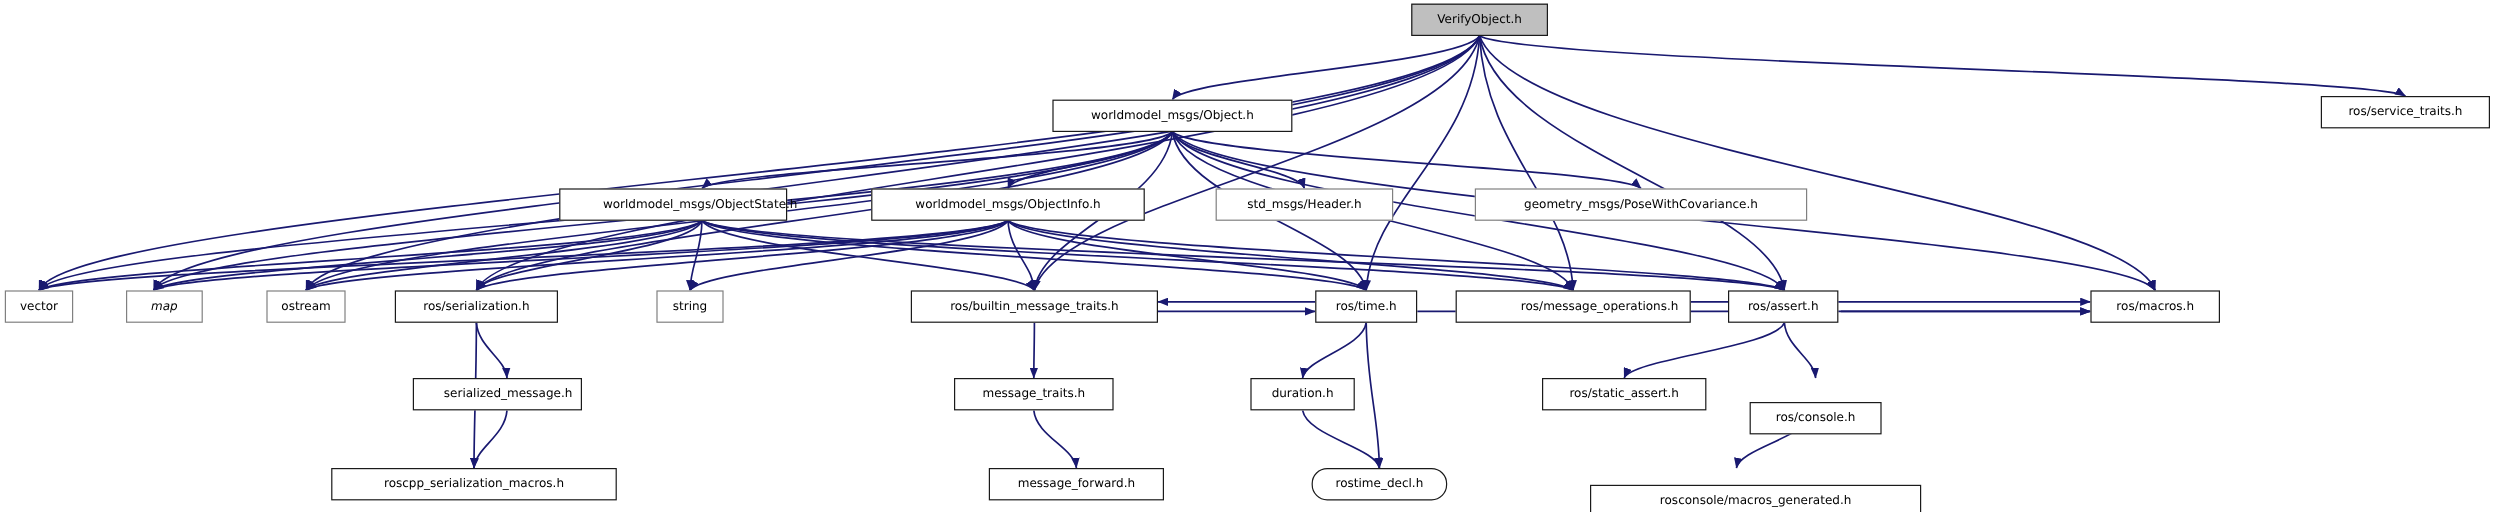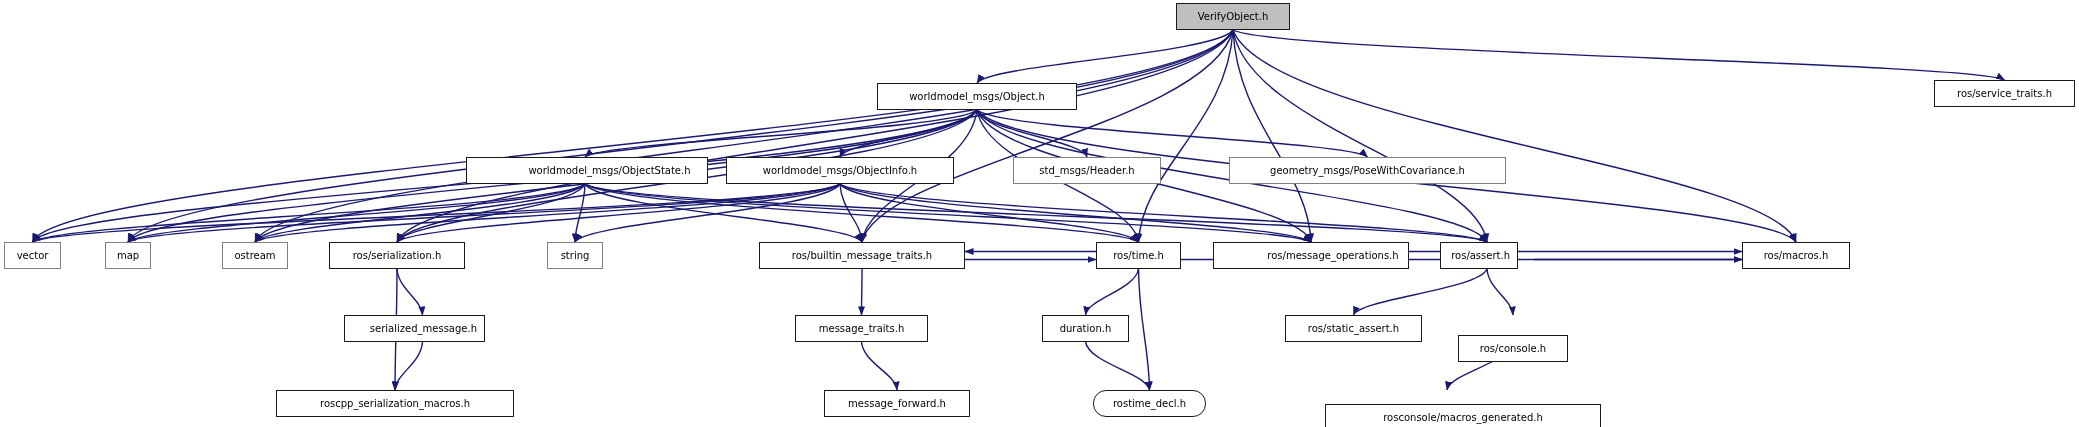--- a/index.html
+++ b/index.html
@@ -129,57 +129,57 @@
   <div id="node-layer">
       <div class="node root" style="left: 1176px; top: 3px; width: 114px;">
         <span class="node-label">VerifyObject.h</span>
       </div>
       <div class="node dark" style="left: 1934px; top: 80px; width: 141px;">
         <span class="node-label">ros/service_traits.h</span>
       </div>
       <div class="node dark" style="left: 877px; top: 83px; width: 200px;">
         <span class="node-label">worldmodel_msgs/Object.h</span>
       </div>
-      <div class="node dark" style="left: 466px; top: 157px; width: 242px; padding-left: 45px;">
+      <div class="node dark" style="left: 466px; top: 157px; width: 190px; padding-left: 45px;">
         <span class="node-label">worldmodel_msgs/ObjectState.h</span>
       </div>
       <div class="node dark" style="left: 726px; top: 157px; width: 228px;">
         <span class="node-label">worldmodel_msgs/ObjectInfo.h</span>
       </div>
       <div class="node" style="left: 1013px; top: 157px; width: 148px;">
         <span class="node-label">std_msgs/Header.h</span>
       </div>
       <div class="node" style="left: 1229px; top: 157px; width: 277px; text-align: right;">
         <span class="node-label">geometry_msgs/PoseWithCovariance.h</span>
       </div>
       <div class="node" style="left: 4px; top: 242px; width: 57px;">
         <span class="node-label">vector</span>
       </div>
-      <div class="node" style="left: 105px; top: 242px; width: 46px;">
+      <div class="node" style="left: 105px; top: 242px; width: 64px; font-style: italic;">
         <span class="node-label">map</span>
       </div>
       <div class="node" style="left: 222px; top: 242px; width: 66px;">
         <span class="node-label">ostream</span>
       </div>
       <div class="node dark" style="left: 329px; top: 242px; width: 136px;">
         <span class="node-label">ros/serialization.h</span>
       </div>
       <div class="node" style="left: 547px; top: 242px; width: 56px;">
         <span class="node-label">string</span>
       </div>
       <div class="node dark" style="left: 759px; top: 242px; width: 206px;">
         <span class="node-label">ros/builtin_message_traits.h</span>
       </div>
       <div class="node dark" style="left: 1096px; top: 242px; width: 85px;">
         <span class="node-label">ros/time.h</span>
       </div>
       <div class="node dark" style="left: 1213px; top: 242px; width: 196px; padding-left: 44px;">
         <span class="node-label">ros/message_operations.h</span>
       </div>
-      <div class="node dark" style="left: 1440px; top: 242px; width: 78px; justify-content: flex-end;">
+      <div class="node dark" style="left: 1440px; top: 242px; width: 92px;">
         <span class="node-label">ros/assert.h</span>
       </div>
       <div class="node dark" style="left: 1742px; top: 242px; width: 108px;">
         <span class="node-label">ros/macros.h</span>
       </div>
       <div class="node dark" style="left: 344px; top: 315px; width: 141px; justify-content: flex-end;">
         <span class="node-label">serialized_message.h</span>
       </div>
       <div class="node dark" style="left: 795px; top: 315px; width: 133px;">
         <span class="node-label">message_traits.h</span>

